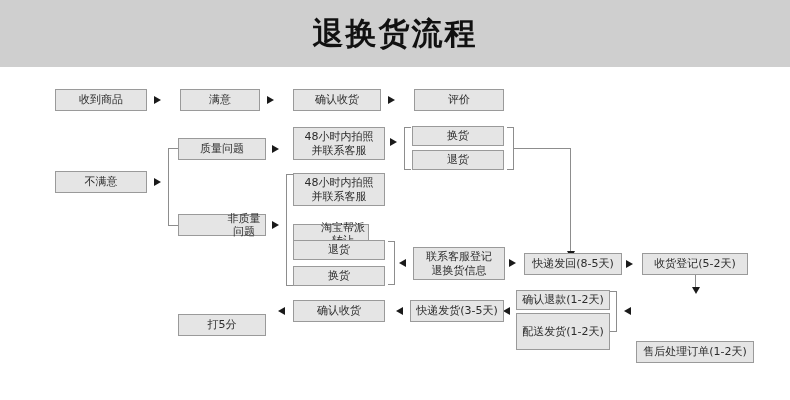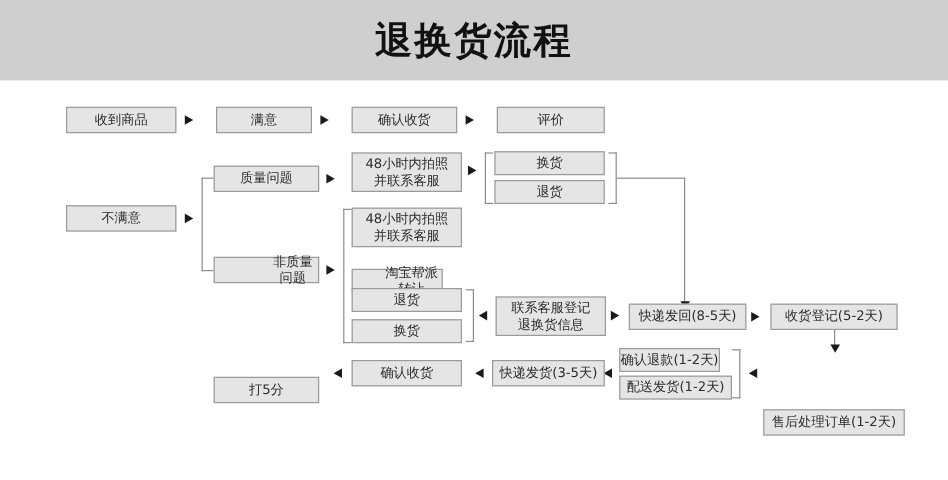--- a/index.html
+++ b/index.html
@@ -135,22 +135,22 @@
   <div class="box" style="left:642px;top:253px;width:106px;height:22px;">收货登记(5-2天)</div>
 
   <div class="line vline" style="left:695px;top:275px;height:14px;"></div>
   <div class="arrow arrow-d" style="left:692px;top:287px;"></div>
 
   <div class="box" style="left:636px;top:300px;width:118px;height:22px;margin-top:41px;">售后处理订单(1-2天)</div>
 
   <div class="arrow arrow-l" style="left:624px;top:307px;"></div>
   <div class="bracket-r" style="left:610px;top:291px;width:7px;height:41px;"></div>
 
-  <div class="box" style="left:516px;top:290px;width:84px;height:20px;">确认退款(1-2天)</div>
-  <div class="box" style="left:516px;top:313px;width:94px;height:20px;">配送发货(1-2天)</div>
+  <div class="box" style="left:516px;top:290px;width:94px;height:20px;">确认退款(1-2天)</div>
+  <div class="box" style="left:516px;top:313px;width:94px;height:37px;">配送发货(1-2天)</div>
 
   <div class="arrow arrow-l" style="left:503px;top:307px;"></div>
 
   <div class="box" style="left:410px;top:300px;width:94px;height:22px;">快递发货(3-5天)</div>
   <div class="arrow arrow-l" style="left:396px;top:307px;"></div>
 
   <div class="box" style="left:293px;top:300px;width:92px;height:22px;">确认收货</div>
   <div class="arrow arrow-l" style="left:278px;top:307px;"></div>
 
   <div class="box" style="left:178px;top:300px;width:88px;height:22px;margin-top:14px;">打5分</div>

